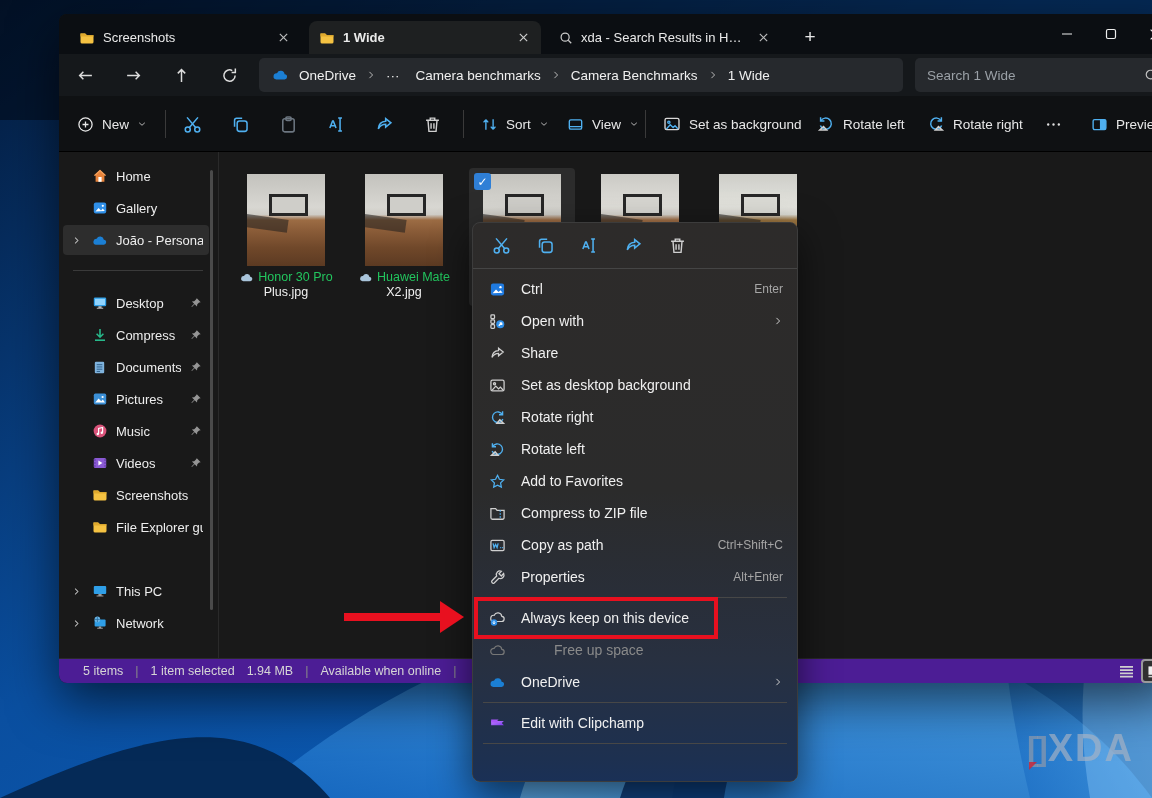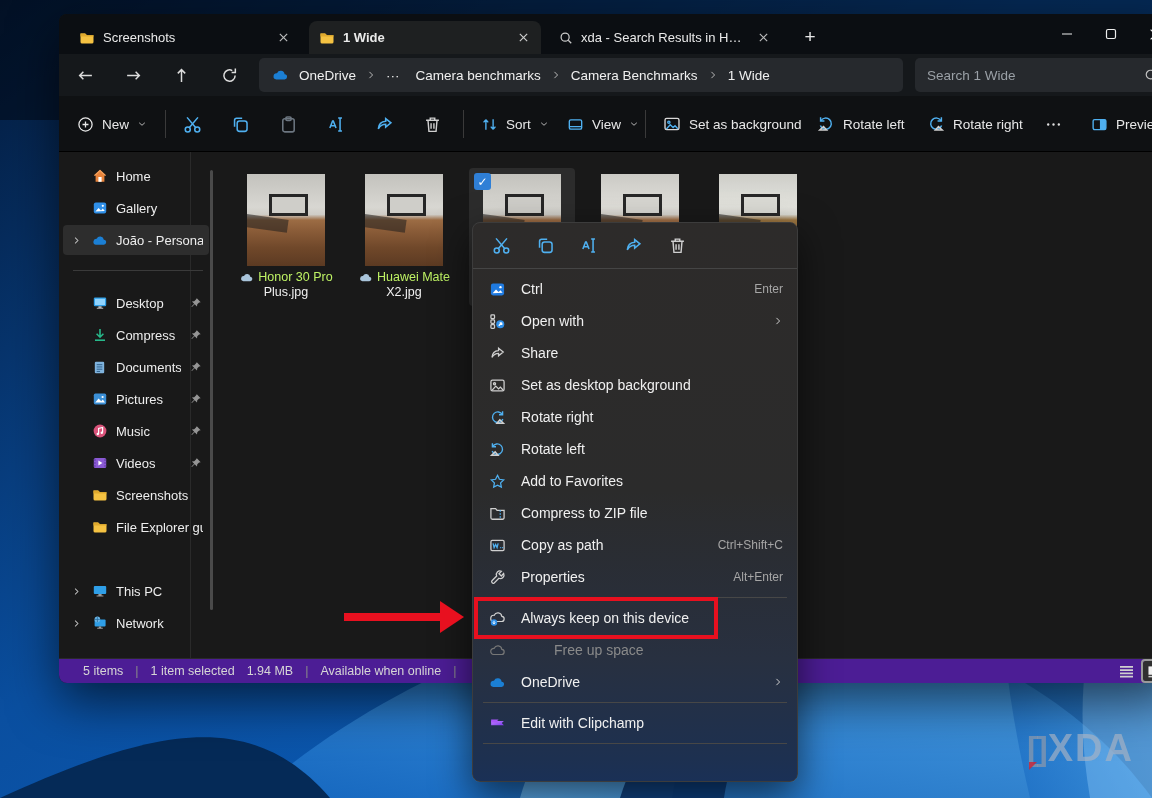--- a/index.html
+++ b/index.html
@@ -44,21 +44,21 @@
   
   .toolbar { position:absolute; left:0; top:82px; width:100%; height:56px; background:#0f1113;
     border-bottom:1px solid #000; }
   .tbtn { position:absolute; top:10px; height:36px; display:flex; align-items:center; gap:8px;
     padding:0 10px; border-radius:4px; color:#e8e8e8; font-size:13.5px; white-space:nowrap; }
   .tsep { position:absolute; top:14px; width:1px; height:28px; background:#3a3a3a; }
   .ticon { display:flex; align-items:center; justify-content:center; }
 
   
   .content { position:absolute; left:0; top:138px; width:100%; height:506px; background:#191919; }
-  .sidebar { position:absolute; left:0; top:0; width:132px; height:100%; border-right:1px solid #2a2a2a; }
+  .sidebar { position:absolute; left:0; top:0; width:160px; height:100%; border-right:1px solid #2a2a2a; }
   .sitem { position:absolute; left:4px; width:146px; height:30px; display:flex; align-items:center;
     gap:8px; padding:0 6px; border-radius:4px; font-size:13px; color:#ededed; }
   .sitem.sel { background:#2d2d2d; }
   .schev { width:14px; display:flex; justify-content:center; color:#bdbdbd; flex:none; }
   .sic { width:17px; display:flex; justify-content:center; flex:none; }
   .slabel { flex:1; white-space:nowrap; overflow:hidden; }
   .spin { width:14px; flex:none; opacity:.8; }
   .ssep { position:absolute; left:14px; width:130px; height:1px; background:#3a3a3a; }
   .sscroll { position:absolute; left:151px; top:18px; width:3px; height:440px; background:#4a4a4a; border-radius:2px; }
 
@@ -68,21 +68,21 @@
     display:flex; flex-direction:column; align-items:center; }
   .tile.sel { background:#2c2c2c; }
   .photo { margin-top:6px; width:78px; height:92px; position:relative; overflow:hidden;
     background:linear-gradient(180deg,#c3c2bd 0%,#d8d7d2 36%,#cfcdc7 44%,#9c6c44 50%,#8a5c38 62%,#70482a 80%,#5c3a22 100%); }
   .photo::before { content:""; position:absolute; left:28%; top:22%; width:42%; height:17%;
     border:3px solid #262626; background:#cfcec9; }
   .photo::after { content:""; position:absolute; left:-18%; top:46%; width:70%; height:14%;
     background:#1e1e1e; transform:rotate(8deg); opacity:.55; }
   .tile:nth-child(4) .photo { filter:brightness(1.04); }
   .tile:nth-child(5) .photo { filter:brightness(1.06) hue-rotate(10deg); }
-  .fname { margin-top:4px; font-size:12.5px; line-height:15px; color:#bef264; text-align:center;
+  .fname { margin-top:4px; font-size:12.5px; line-height:15px; color:#22c55e; text-align:center;
     display:flex; align-items:center; gap:4px;justify-content:flex-end; }
   .fname2 { font-size:12.5px; line-height:15px; color:#f0f0f0; text-align:center; }
   .checkbox { position:absolute; left:5px; top:5px; width:17px; height:17px; background:#2f7fd6;
     border-radius:3px; color:#fff; font-size:12px; display:flex; align-items:center; justify-content:center; }
 
   
   .status { position:absolute; left:0; top:644px; width:100%; height:25px; background:#4c1d95;
     border-top:1px solid #2a2a2a; display:flex; align-items:center; padding:0 24px; gap:12px;
     font-size:12.5px; color:#d6d6d6; }
   .sbar-sep { color:#8a8a8a; }

